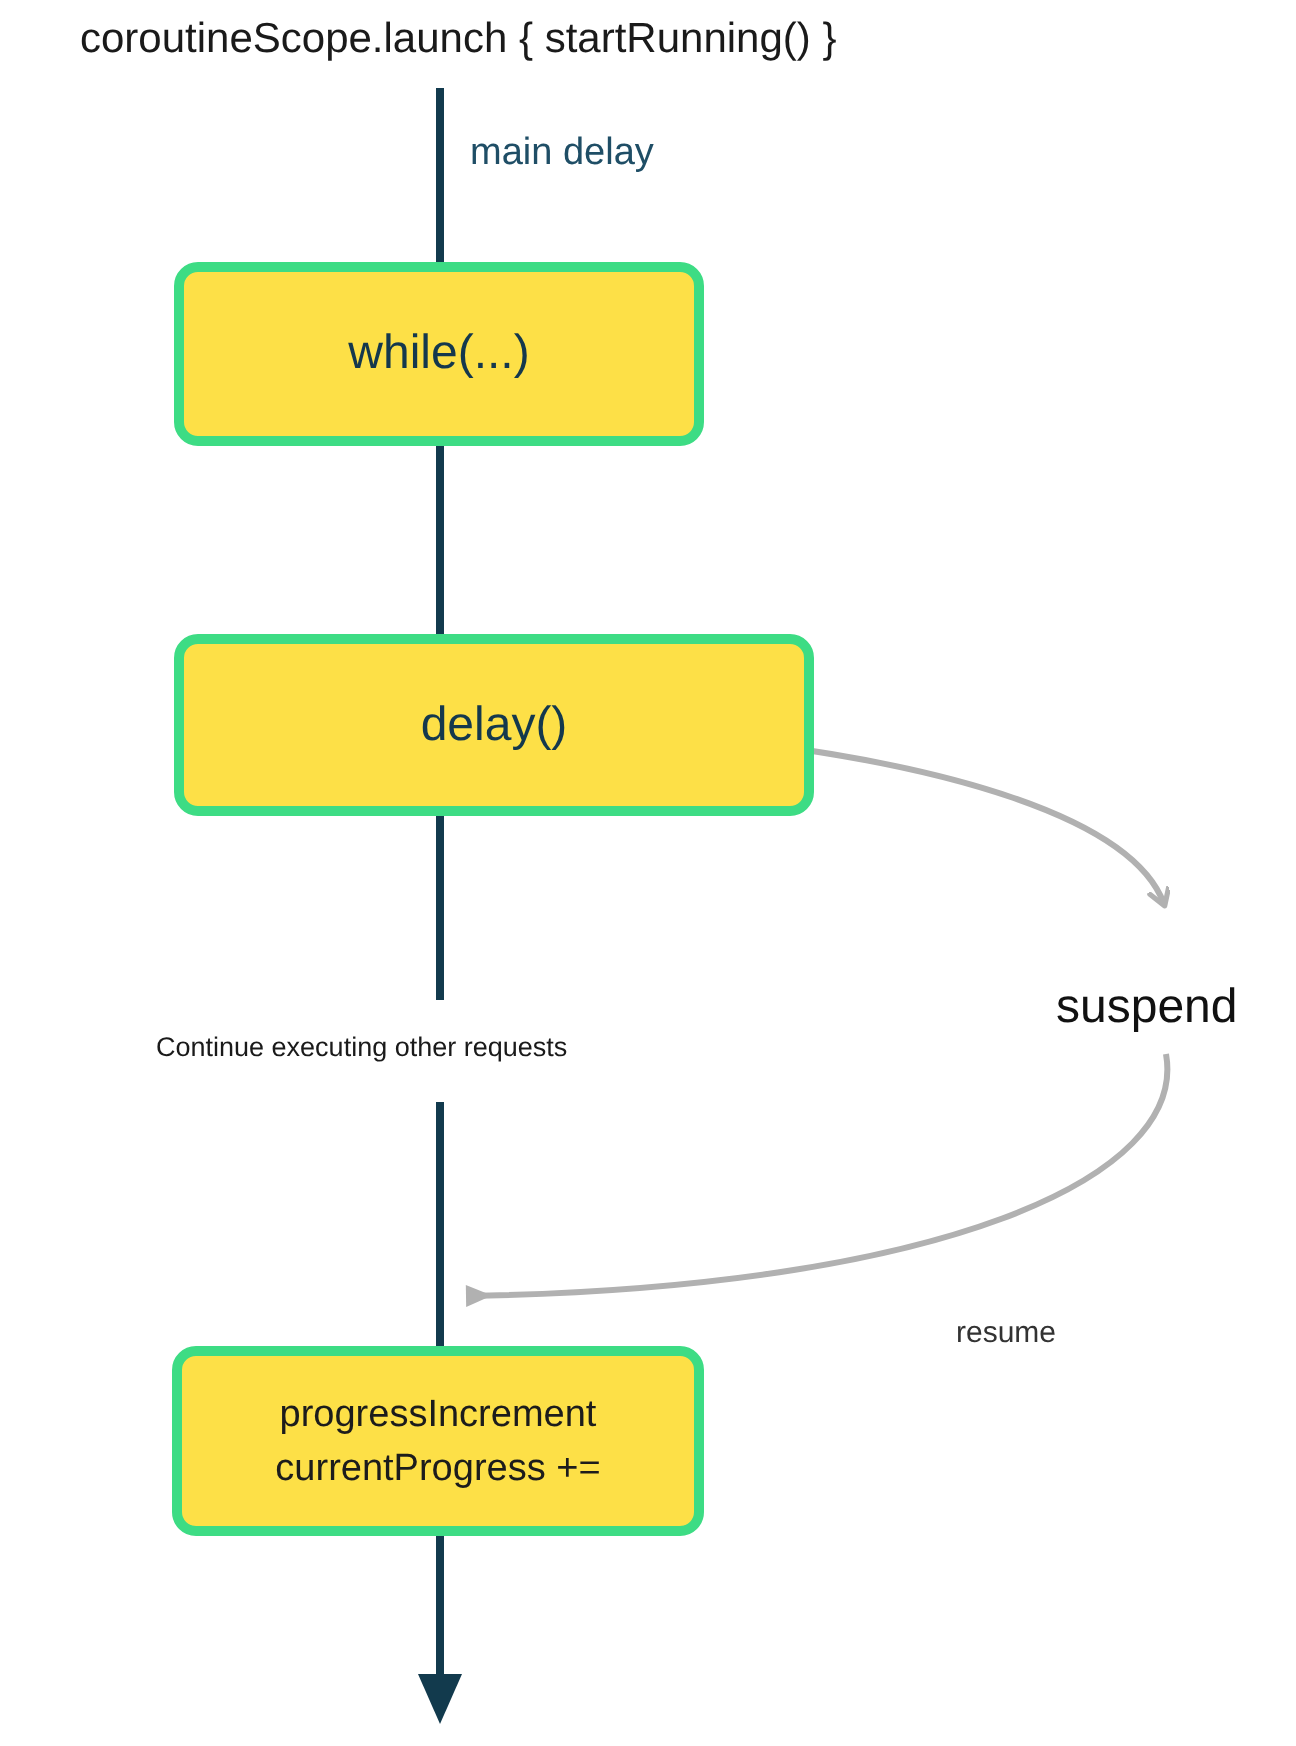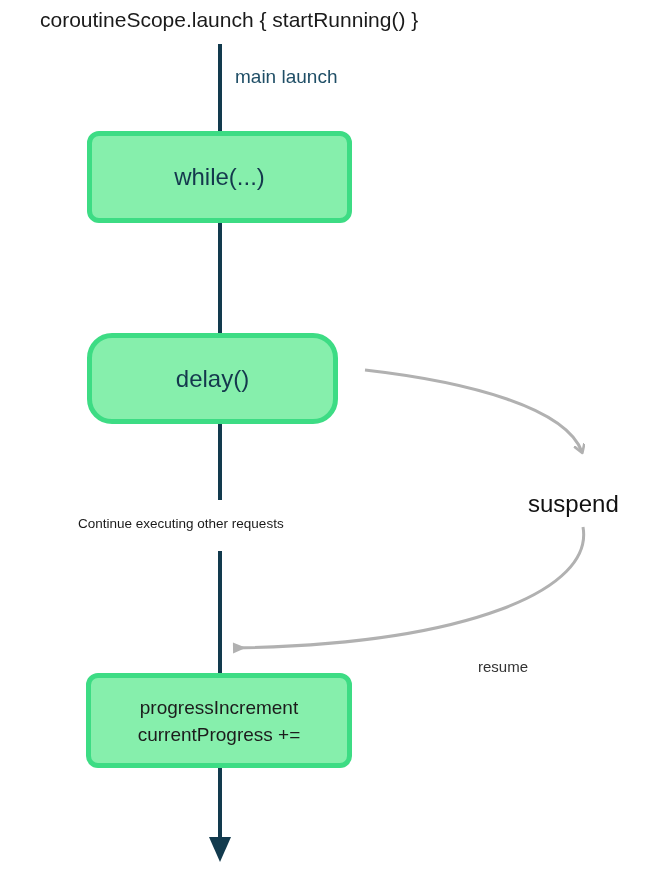--- a/index.html
+++ b/index.html
@@ -15,30 +15,30 @@
     font-size:21px;color:#1a1a1a;
     white-space:nowrap;
     margin-left:24px;
   }
   .svg-layer{
     position:absolute;left:0;top:0;width:648px;height:873px;
     z-index:1;pointer-events:none;
   }
   .node-box{
     position:absolute;
-    background:#86efac;
+    background:#fde047;
     border:5px solid #3ddc84;
     border-radius:12px;
     box-sizing:border-box;
     display:flex;align-items:center;justify-content:center;
     text-align:center;
     z-index:2;
   }
   .box-while{left:87px;top:131px;width:265px;height:92px;}
-  .box-delay{left:87px;top:333px;width:251px;height:91px;border-radius:25px;}
+  .box-delay{left:87px;top:317px;width:320px;height:91px;}
   .box-progress{left:86px;top:673px;width:266px;height:95px;}
   .box-label{font-size:24px;color:#14384d;}
   .box-label-small{font-size:19px;line-height:27px;color:#1c1c1c;}
   .label{position:absolute;z-index:2;white-space:nowrap;}
   .lbl-main-thread{left:235px;top:66px;font-size:19px;color:#1f4e66;}
   .lbl-continue{left:78px;top:516px;font-size:13.5px;color:#1a1a1a;}
   .lbl-suspend{left:528px;top:490px;font-size:24px;color:#111111;}
   .lbl-resume{left:478px;top:626px;font-size:15px;color:#333333;margin-top:32px;}
 </style>
 </head>
@@ -62,21 +62,21 @@
 
     <line x1="220" y1="551" x2="220" y2="841" stroke="#123a4d" stroke-width="4"></line>
 
     <polygon points="209,837 231,837 220,862" fill="#123a4d"></polygon>
 
     <path d="M 365 370 C 470 382, 566 408, 582 452" fill="none" stroke="#b1b1b1" stroke-width="3" marker-end="url(#vArrowGray)"></path>
 
     <path d="M 583 527 C 594 589, 470 644, 234 648" fill="none" stroke="#b1b1b1" stroke-width="3" marker-end="url(#triArrowGray)"></path>
   </svg>
 
-  <div class="label lbl-main-thread">main launch</div>
+  <div class="label lbl-main-thread">main delay</div>
 
   <div class="node-box box-while">
     <span class="box-label">while(...)</span>
   </div>
 
   <div class="node-box box-delay">
     <span class="box-label">delay()</span>
   </div>
 
   <div class="label lbl-suspend">suspend</div>

